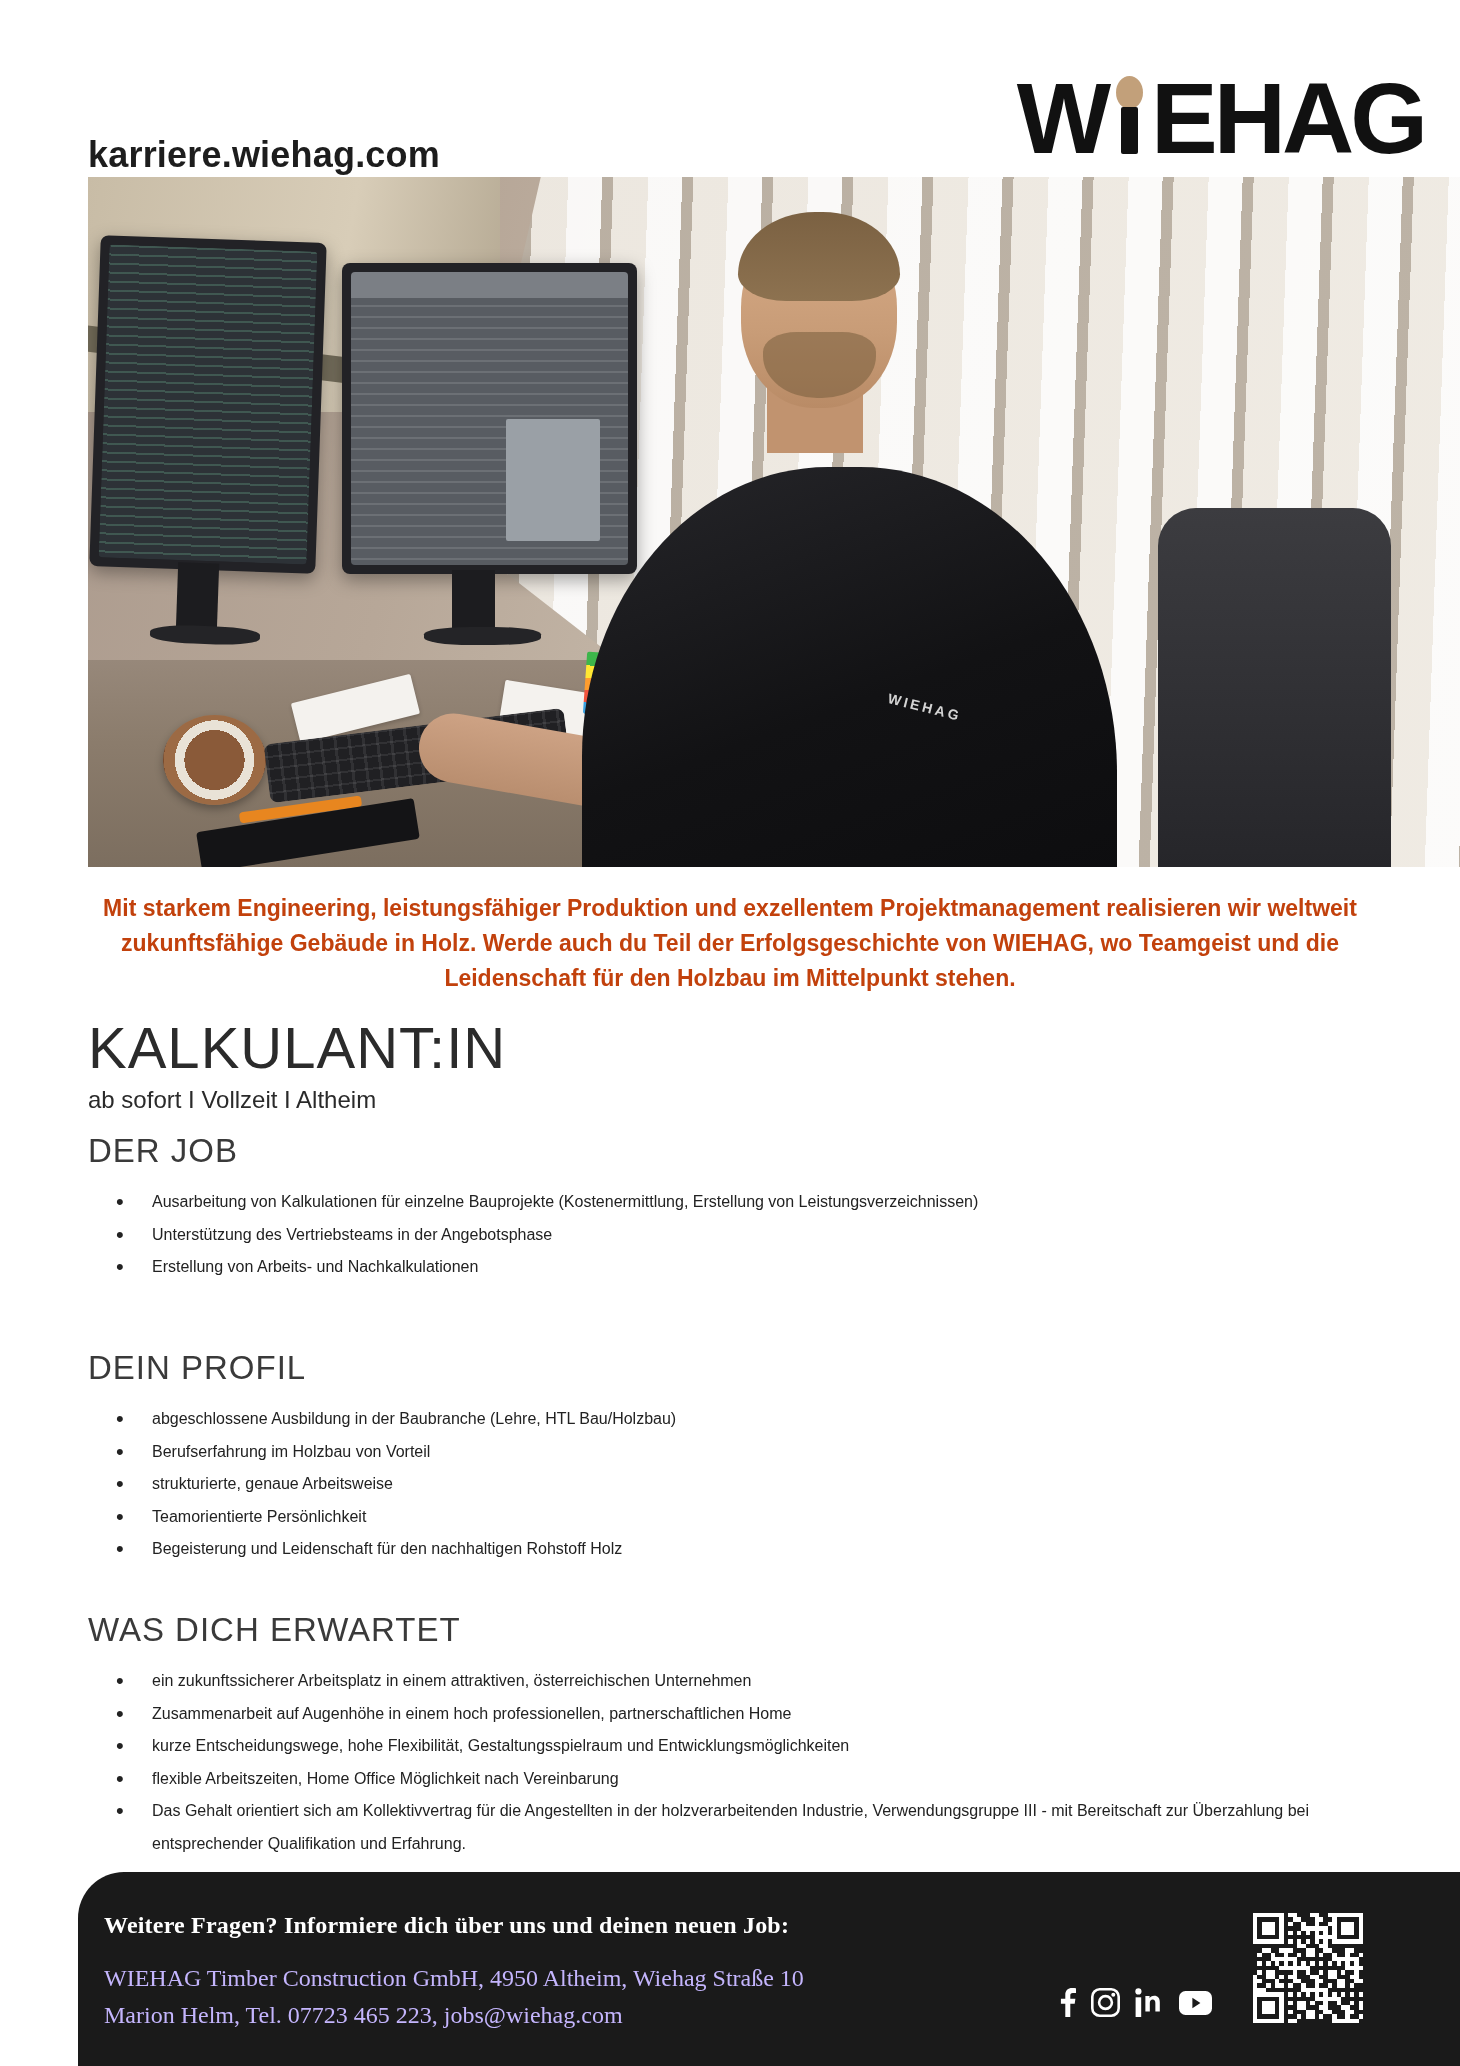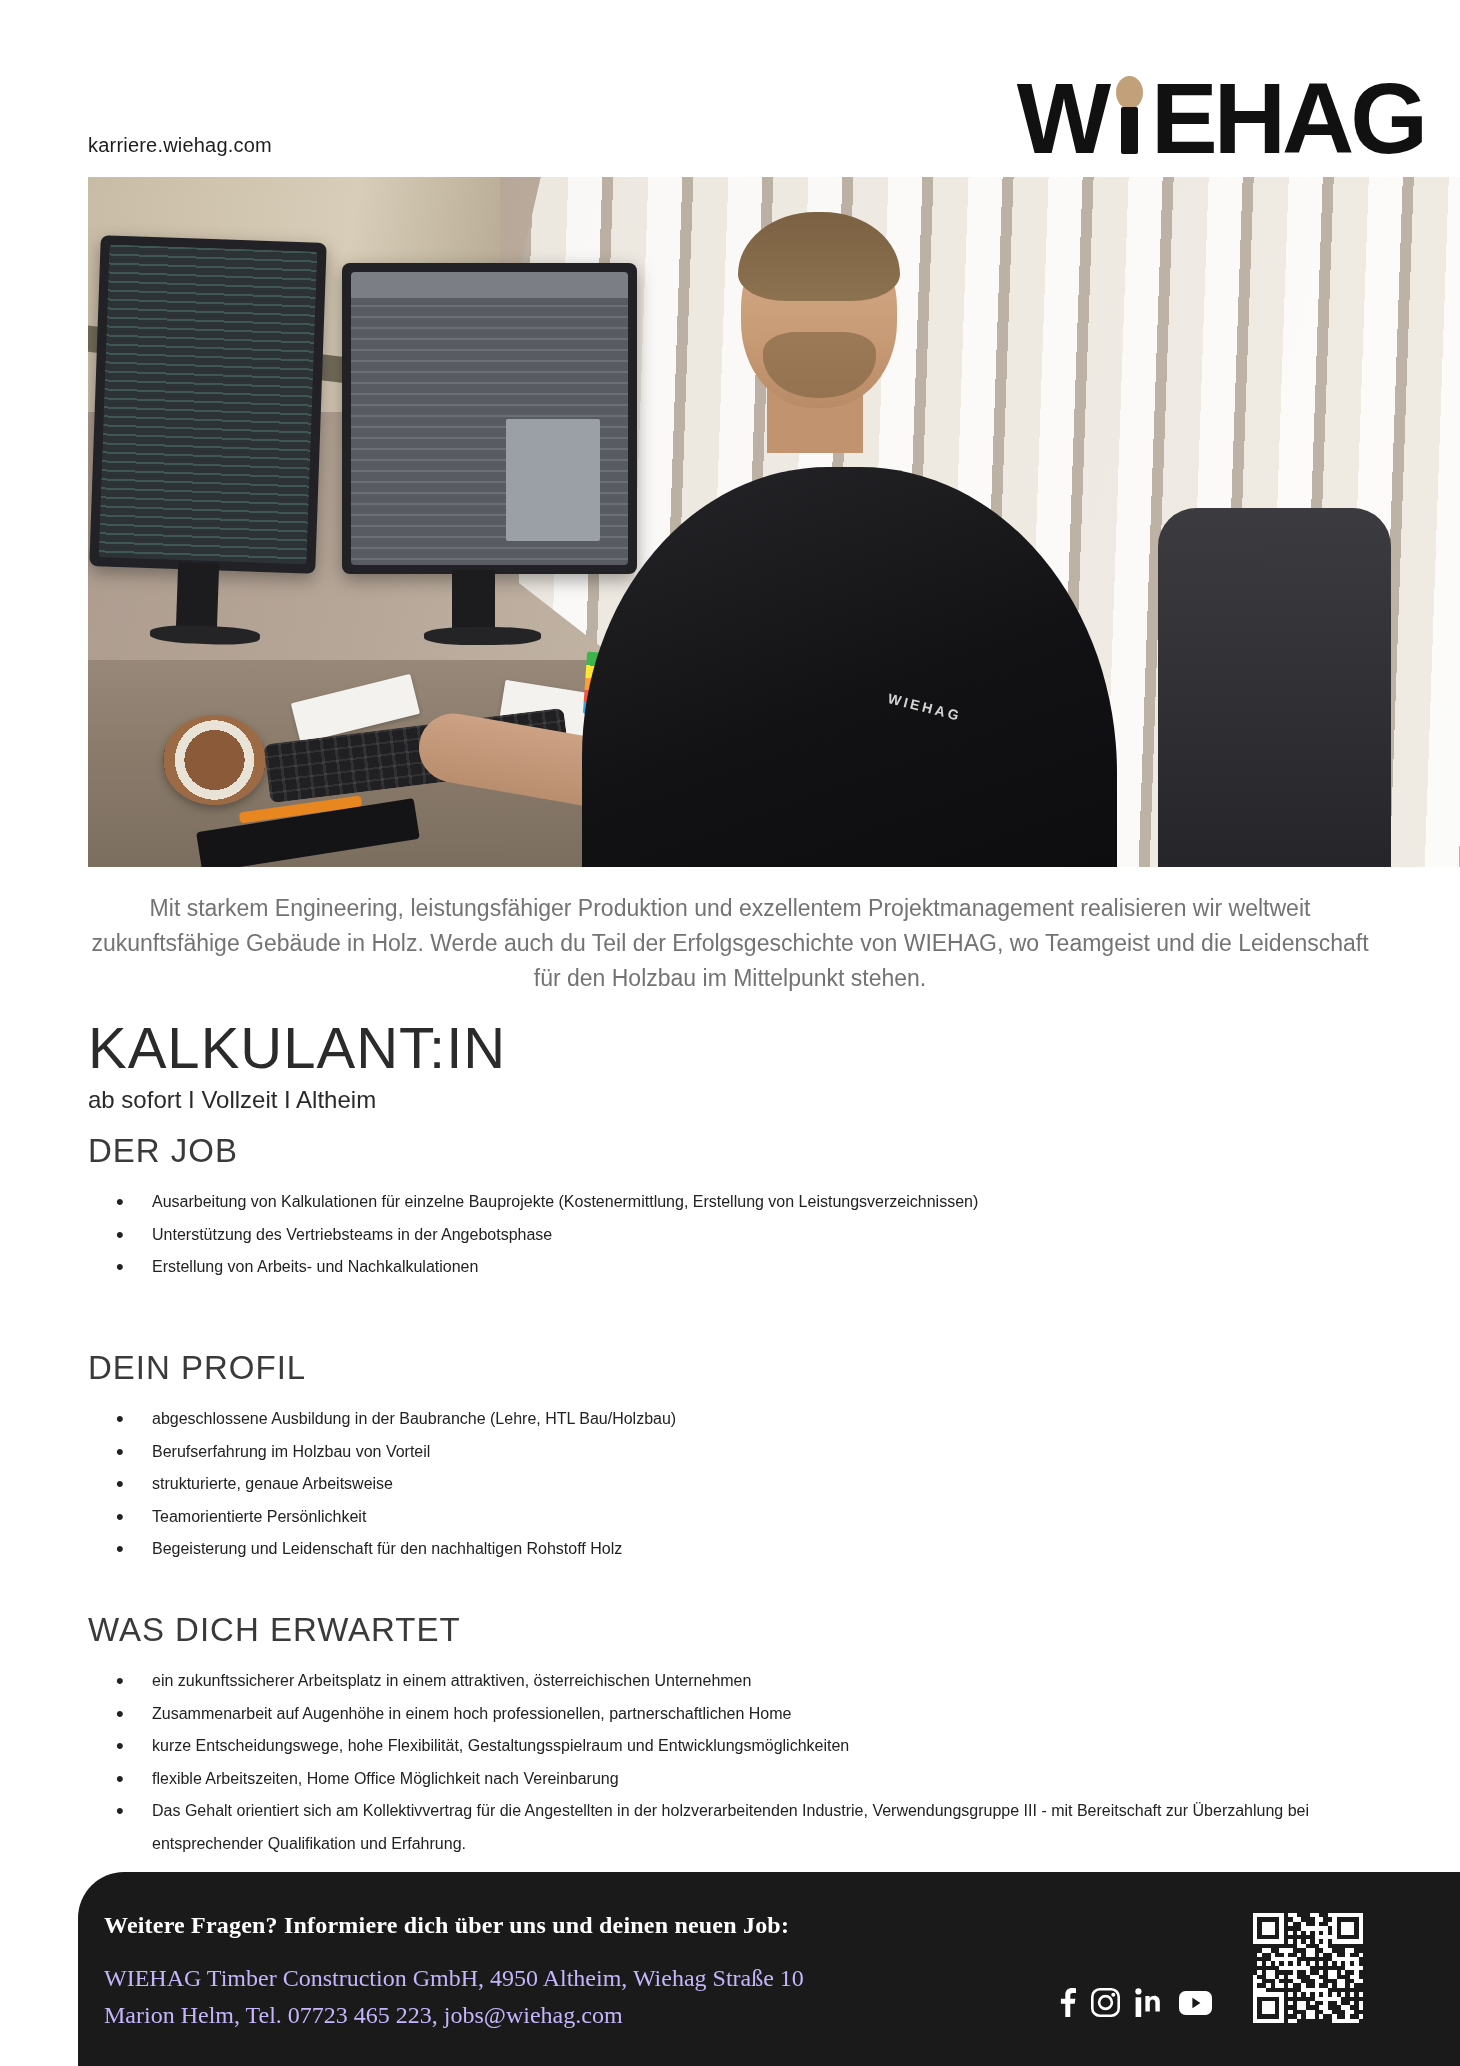--- a/index.html
+++ b/index.html
@@ -5,21 +5,21 @@
   :root{
     --accent-gold:#c2a07a;
     --footer-bg:#1a1a1a;
     --text-dark:#1f1f1f;
   }
   *{box-sizing:border-box;margin:0;padding:0;}
   body{background:#ffffff;font-family:"Liberation Sans",sans-serif;color:var(--text-dark);}
   .page{position:relative;width:1460px;height:2066px;background:#fff;overflow:hidden;margin:0 auto;}
 
   
-  .site-url{position:absolute;left:88px;top:134px;font-size:20px;font-weight:400;letter-spacing:.2px;color:#1d1d1d;}
+  .site-url{position:absolute;left:88px;top:134px;font-size:36px;font-weight:700;letter-spacing:.2px;color:#1d1d1d;}
   .logo{position:absolute;top:76px;right:36px;display:flex;align-items:flex-end;height:80px;}
   .logo-text{font-size:100px;line-height:76px;font-weight:800;letter-spacing:-4px;color:#111;}
   .logo-i{position:relative;width:30px;height:76px;margin:0 6px 0 8px;}
   .logo-i-stem{position:absolute;left:6px;bottom:2px;width:17px;height:47px;background:#111;border-radius:2px;}
   .logo-i-dot{position:absolute;left:1px;top:-4px;width:27px;height:33px;border-radius:50%;background:var(--accent-gold);}
 
   
   .photo{position:absolute;left:88px;top:177px;width:1372px;height:690px;overflow:hidden;
          background:linear-gradient(105deg,#ab9a8d 0%,#b7a798 26%,#c9bdae 55%,#d6ccbf 100%);}
   .blinds{position:absolute;inset:0;
@@ -62,21 +62,21 @@
   .person-arm{position:absolute;left:24%;bottom:9%;width:24%;height:10%;background:linear-gradient(180deg,#cda284,#b98e6f);border-radius:44px;transform:rotate(10deg);}
   .person-torso{position:absolute;left:36%;bottom:-2%;width:39%;height:60%;background:linear-gradient(160deg,#26262a 0%,#121214 55%,#0d0d0f 100%);border-radius:46% 48% 0 0/70% 74% 0 0;}
   .shirt-label{position:absolute;left:57%;top:56%;font-size:14px;letter-spacing:3px;color:#d4d4d4;transform:rotate(14deg);font-weight:700;}
   .person-neck{position:absolute;left:49.5%;top:30%;width:7%;height:10%;background:#c1936f;}
   .person-head{position:absolute;left:47.6%;top:6.5%;width:11.4%;height:27%;background:linear-gradient(180deg,#d3a783 18%,#c89c77 60%,#b98b66 100%);border-radius:46%;}
   .person-hair{position:absolute;left:47.4%;top:5%;width:11.8%;height:13%;background:linear-gradient(180deg,#7b6142,#8d7250);border-radius:48% 48% 30% 30%/70% 70% 30% 30%;}
   .person-beard{position:absolute;left:49.2%;top:22.5%;width:8.2%;height:9.5%;background:rgba(118,92,60,.55);border-radius:30% 30% 48% 48%/30% 30% 64% 64%;}
 
   
   .intro{position:absolute;left:0;top:891px;width:100%;text-align:center;}
-  .intro p{margin:0 auto;max-width:1285px;font-size:23px;font-weight:400;line-height:35px;color:#737373;}
+  .intro p{margin:0 auto;max-width:1285px;font-size:23px;font-weight:700;line-height:35px;color:#c2410c;}
 
   
   .job-title{position:absolute;left:88px;top:1014px;font-size:58px;font-weight:400;letter-spacing:1px;color:#2b2b2b;}
   .job-meta{position:absolute;left:88px;top:1086px;font-size:24px;color:#2a2a2a;}
 
   
   .section{position:absolute;left:88px;right:48px;}
   .sec-1{top:1132px;} .sec-2{top:1349px;} .sec-3{top:1599px;margin-top:12px;}
   .section h2{font-size:33px;font-weight:400;letter-spacing:1px;color:#3a3a3a;}
   .section ul{list-style:none;margin-top:16px;}

